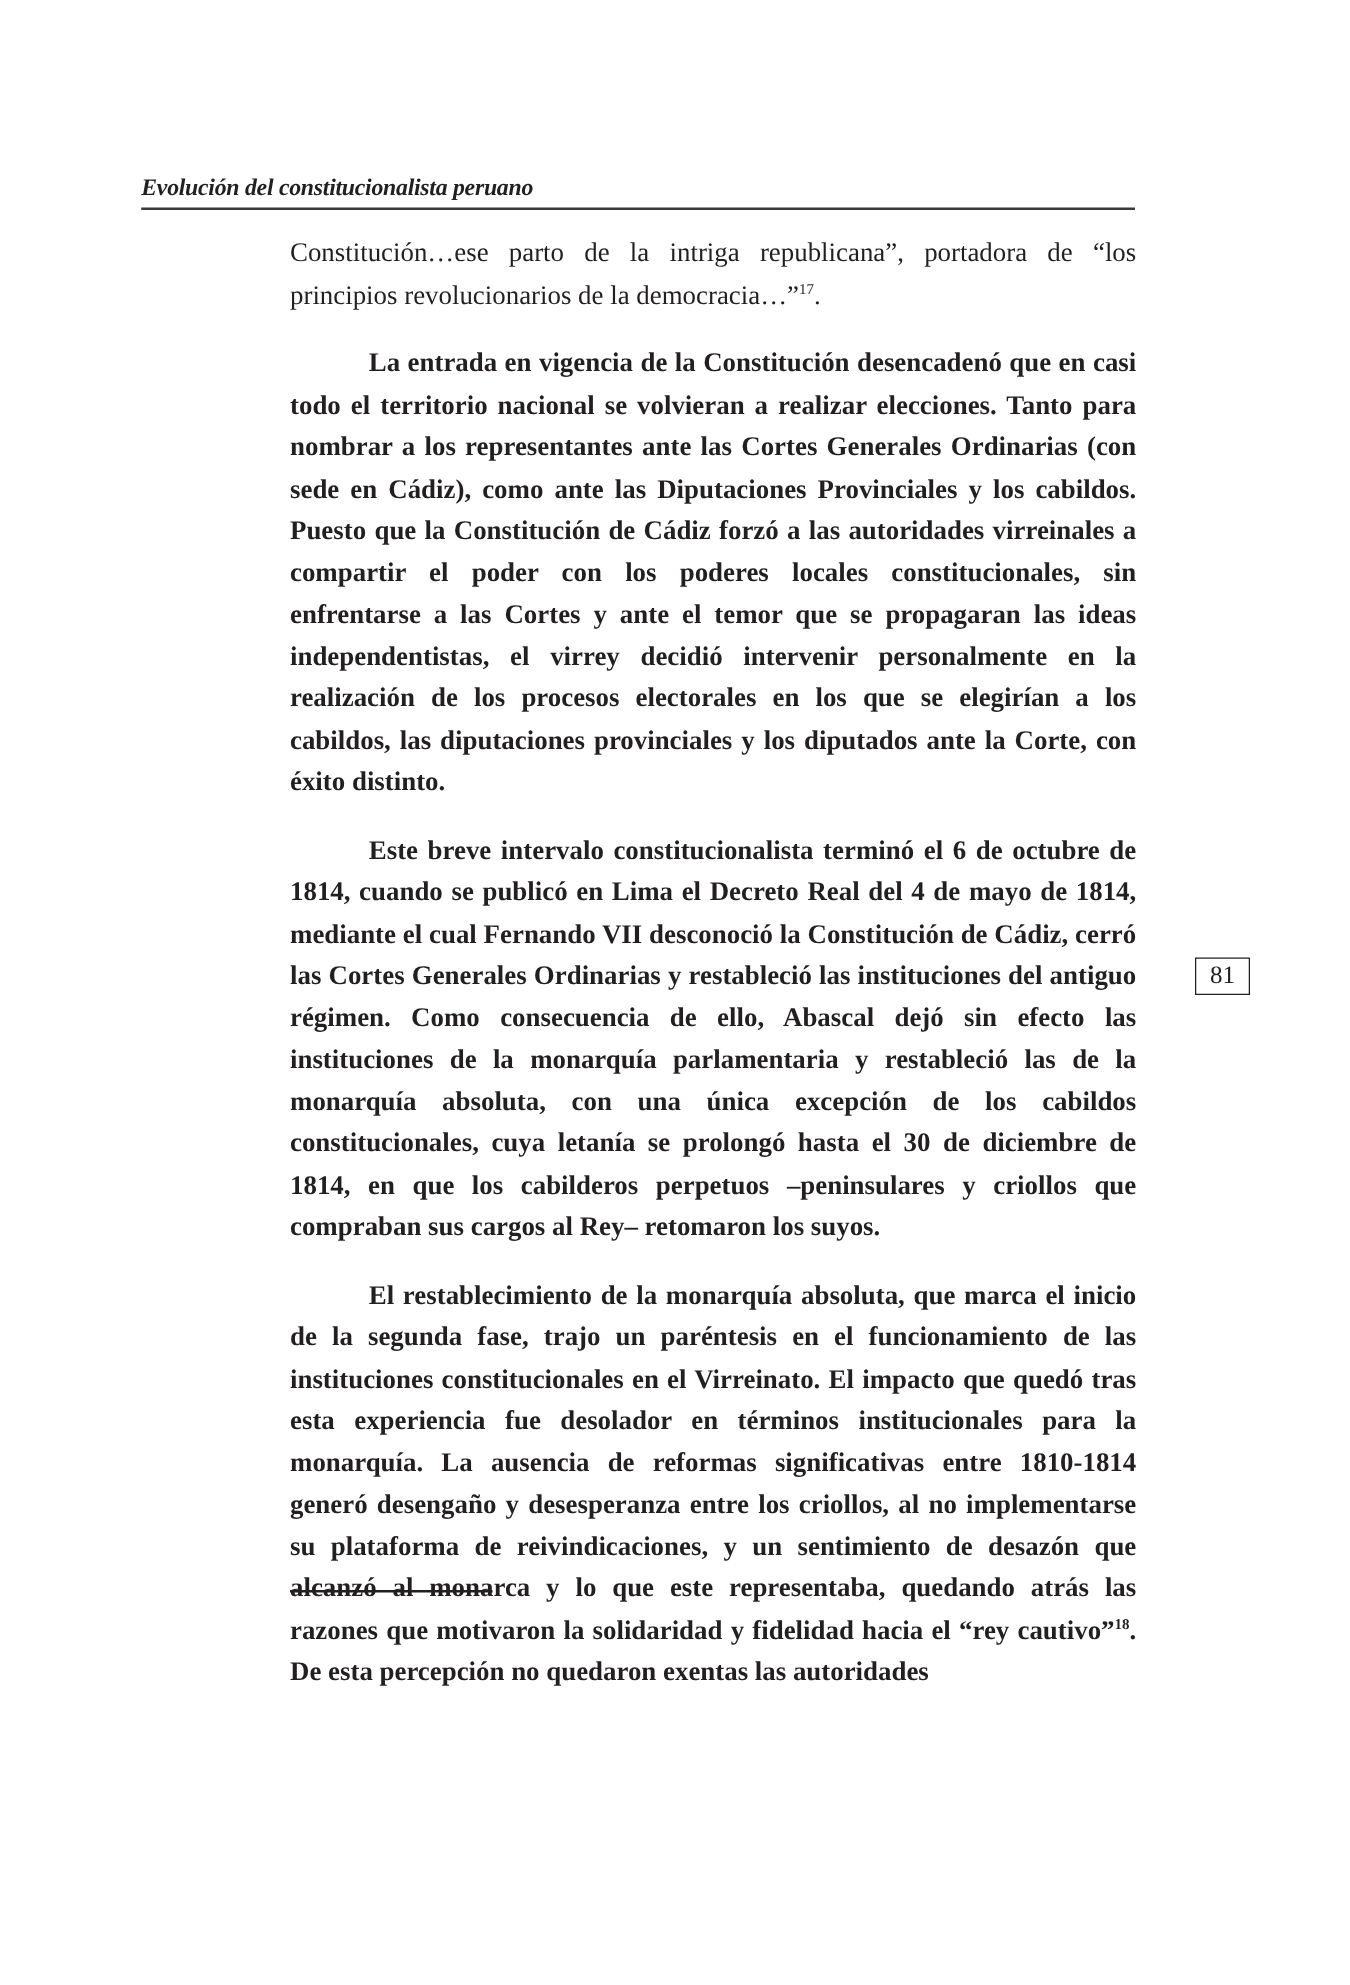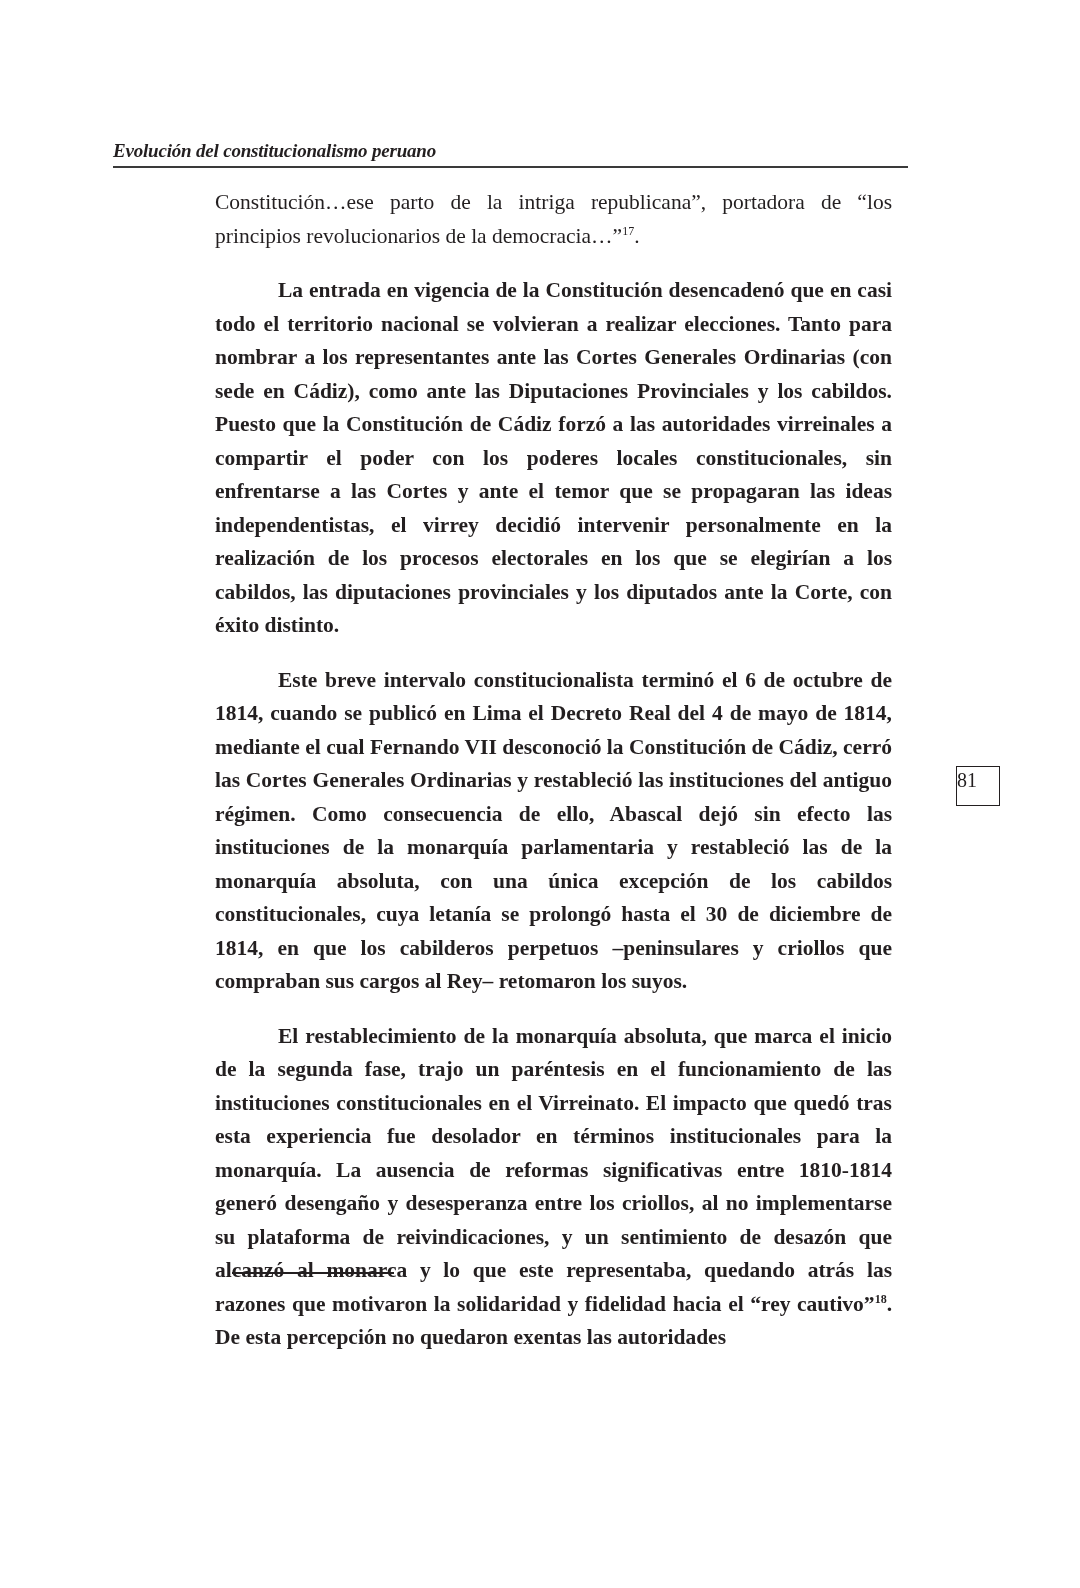--- a/index.html
+++ b/index.html
@@ -1,37 +1,37 @@
 <!DOCTYPE html>
 <html><head>
 <meta charset="utf-8">
 <style>
   html, body { margin: 0; padding: 0; background: #ffffff; }
   body { width: 1080px; height: 1588px; position: relative; overflow: hidden;
          font-family: "Liberation Serif", "DejaVu Serif", serif; color: #231f20; }
   .running-head { position: absolute; left: 113px; top: 140px; width: 795px;
          font-style: italic; font-weight: bold; font-size: 19px; letter-spacing: -0.2px; }
   .head-rule { position: absolute; left: 113px; top: 166px; width: 795px; height: 2px; background: #3a3a3a; }
-  .body-text { position: absolute; left: 215px; top: 186px; width: 677px; }
+  .body-text { position: absolute; left: 232px; top: 186px; width: 677px; }
   .para { margin: 0 0 21px 0; font-size: 21.5px; line-height: 33.5px; text-align: justify; }
   .para.indent { text-indent: 63px; font-weight: bold; }
   sup { font-size: 12px; line-height: 0; vertical-align: super; }
   .fn-rule { position: absolute; left: 232px; top: 1272px; width: 162px; height: 2px; background: #231f20; }
   .footnotes { position: absolute; left: 232px; top: 1282px; width: 677px; }
   .fn { margin: 0 0 6px 0; font-size: 19.5px; line-height: 28px; text-align: justify; text-indent: 30px; }
   .fn sup { font-size: 11px; margin-right: 8px; }
   .fn i { font-style: italic; }
-  .page-number { position: absolute; left: 956px; top: 766px; width: 44px; height: 40px;
-         border: 1.5px solid #231f20; box-sizing: border-box; text-align: left;
+  .page-number { position: absolute; left: 956px; top: 766px; width: 44px; height: 30px;
+         border: 1.5px solid #231f20; box-sizing: border-box; text-align: center;
          font-size: 20px; line-height: 27px; }
 </style>
 </head>
 <body>
 
-<div class="running-head">Evolución del constitucionalismo peruano</div>
+<div class="running-head">Evolución del constitucionalista peruano</div>
 <div class="head-rule"></div>
 
 <div class="body-text">
   <p class="para"><span>Constitución…ese parto de la intriga republicana”, portadora de “los principios revolucionarios de la democracia…”</span><sup>17</sup><span>.</span></p>
   <p class="para indent">La entrada en vigencia de la Constitución desencadenó que en casi todo el territorio nacional se volvieran a realizar elecciones. Tanto para nombrar a los representantes ante las Cortes Generales Ordinarias (con sede en Cádiz), como ante las Diputaciones Provinciales y los cabildos. Puesto que la Constitución de Cádiz forzó a las autoridades virreinales a compartir el poder con los poderes locales constitucionales, sin enfrentarse a las Cortes y ante el temor que se propagaran las ideas independentistas, el virrey decidió intervenir personalmente en la realización de los procesos electorales en los que se elegirían a los cabildos, las diputaciones provinciales y los diputados ante la Corte, con éxito distinto.</p>
   <p class="para indent">Este breve intervalo constitucionalista terminó el 6 de octubre de 1814, cuando se publicó en Lima el Decreto Real del 4 de mayo de 1814, mediante el cual Fernando VII desconoció la Constitución de Cádiz, cerró las Cortes Generales Ordinarias y restableció las instituciones del antiguo régimen. Como consecuencia de ello, Abascal dejó sin efecto las instituciones de la monarquía parlamentaria y restableció las de la monarquía absoluta, con una única excepción de los cabildos constitucionales, cuya letanía se prolongó hasta el 30 de diciembre de 1814, en que los cabilderos perpetuos –peninsulares y criollos que compraban sus cargos al Rey– retomaron los suyos.</p>
   <p class="para indent"><span>El restablecimiento de la monarquía absoluta, que marca el inicio de la segunda fase, trajo un paréntesis en el funcionamiento de las instituciones constitucionales en el Virreinato. El impacto que quedó tras esta experiencia fue desolador en términos institucionales para la monarquía. La ausencia de reformas significativas entre 1810-1814 generó desengaño y desesperanza entre los criollos, al no implementarse su plataforma de reivindicaciones, y un sentimiento de desazón que alcanzó al monarca y lo que este representaba, quedando atrás las razones que motivaron la solidaridad y fidelidad hacia el “rey cautivo”</span><sup>18</sup><span>. De esta percepción no quedaron exentas las autoridades</span></p>
 </div>
 
 <div class="page-number">81</div>

